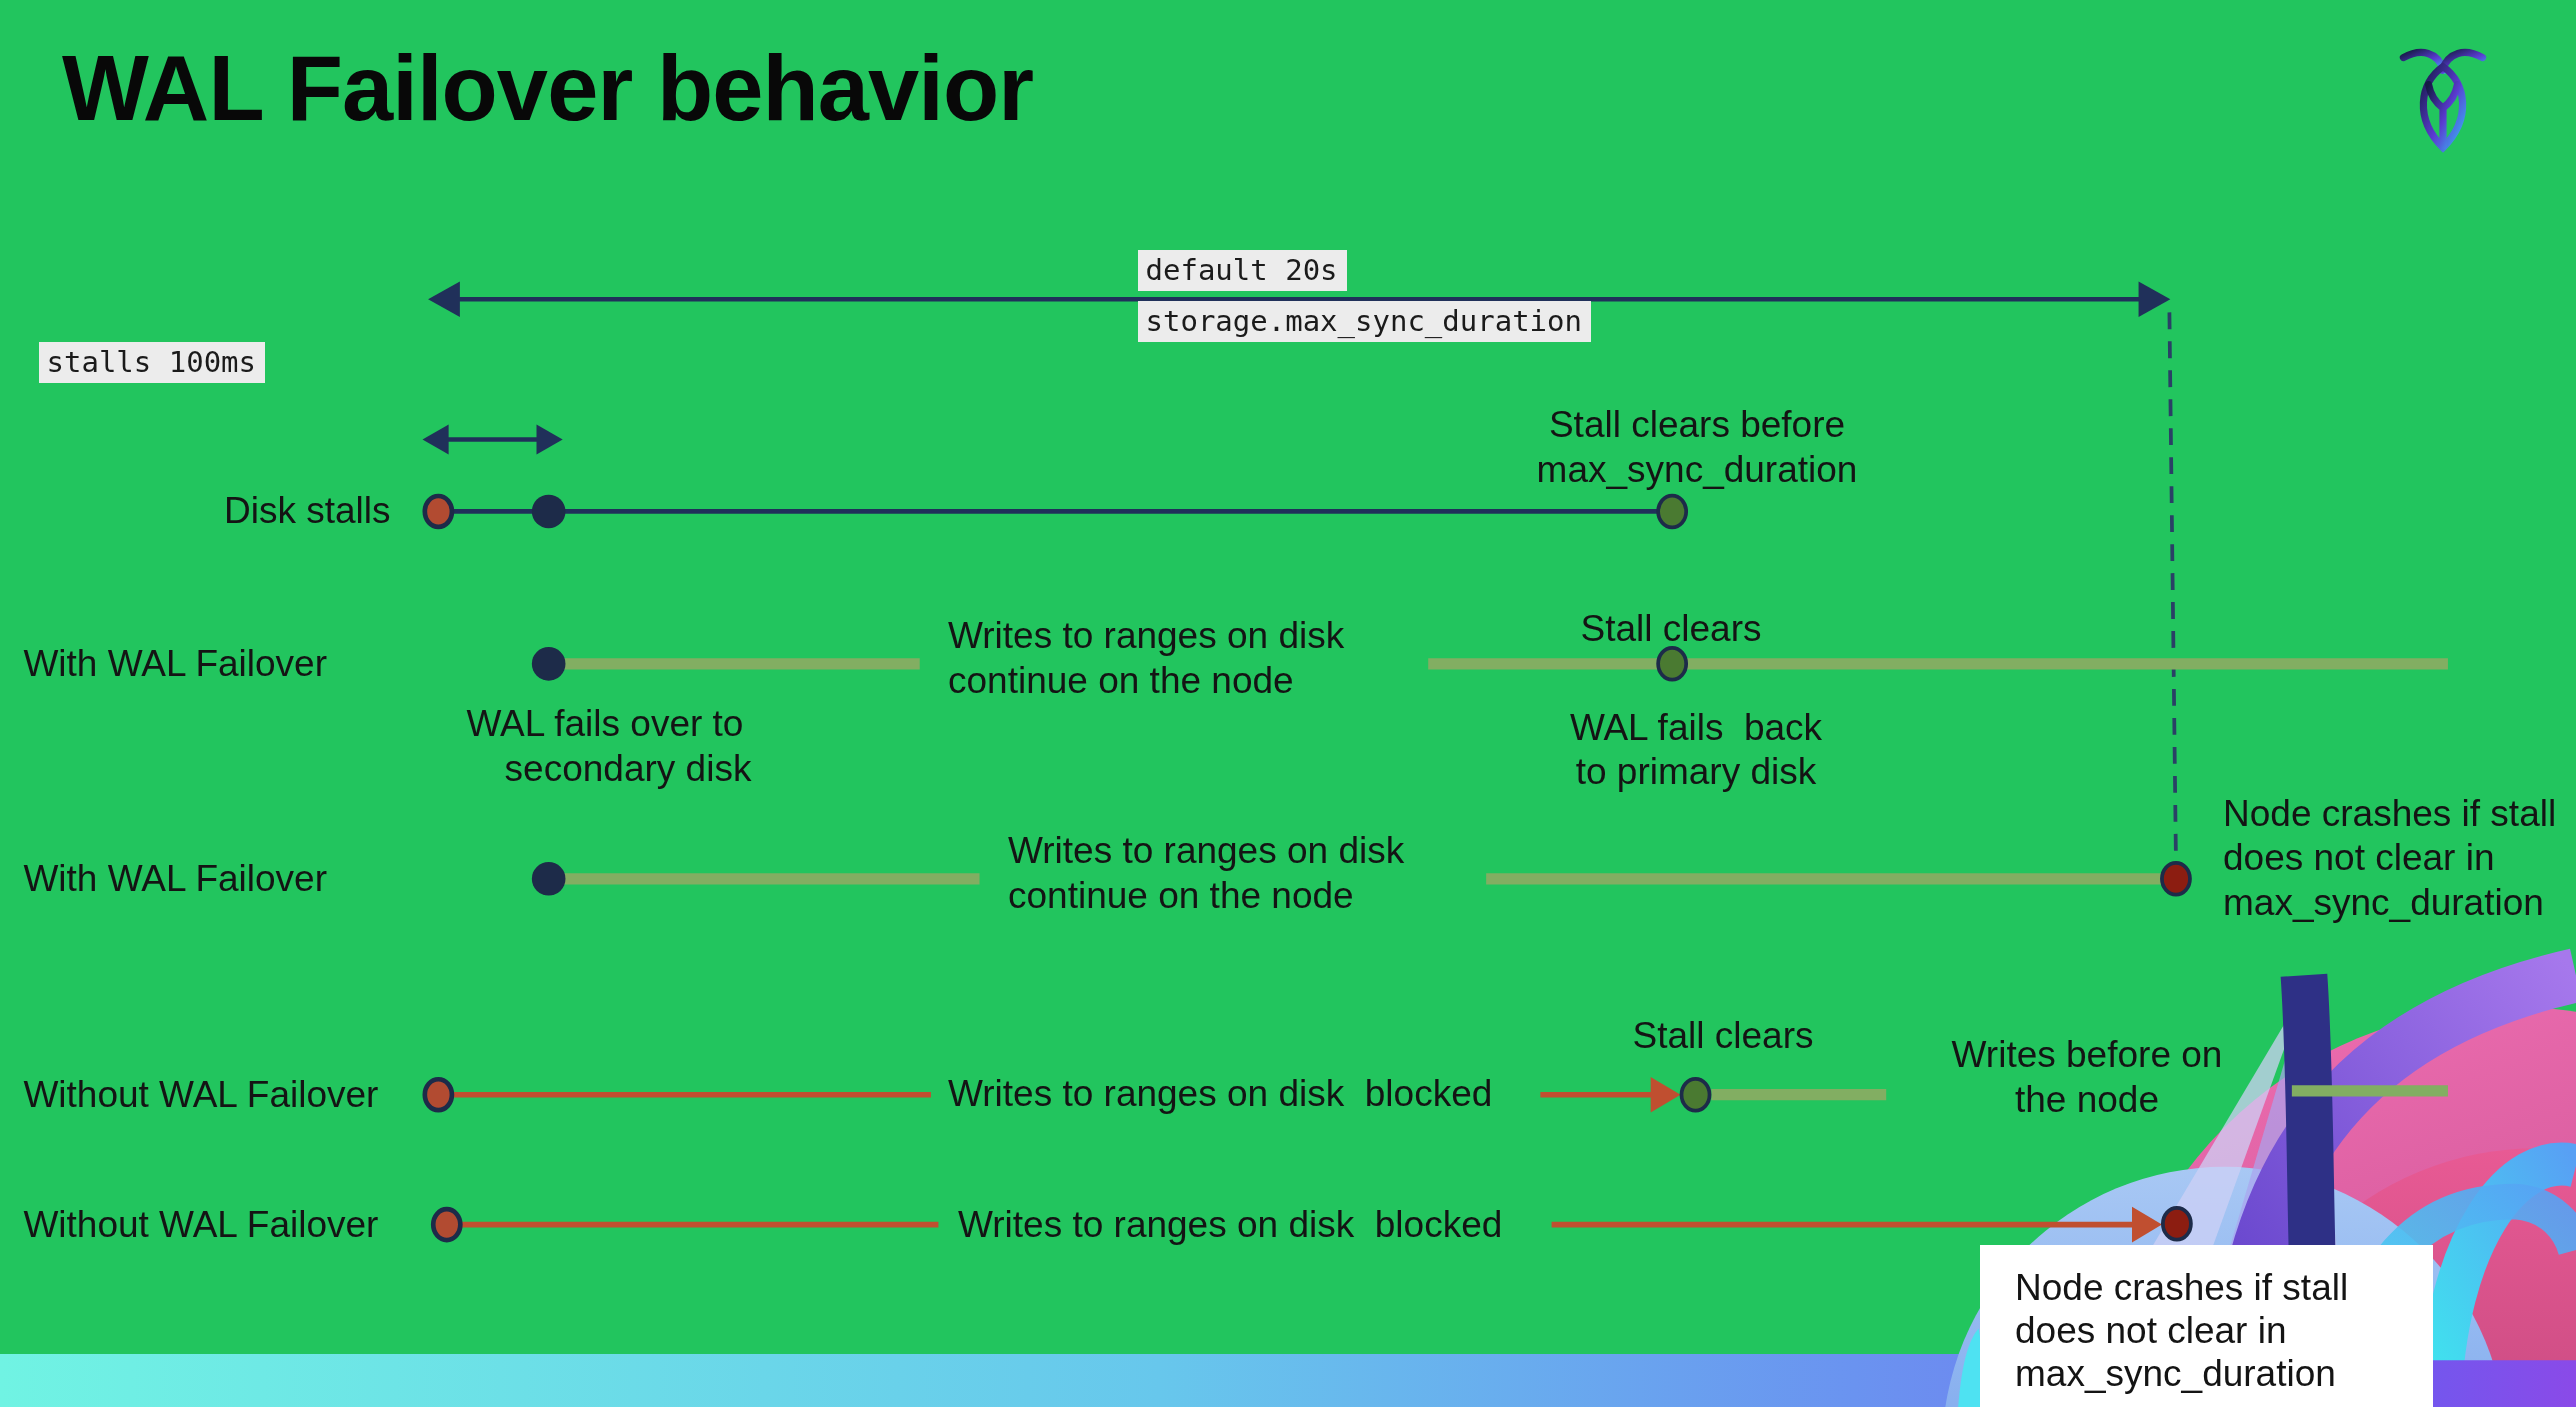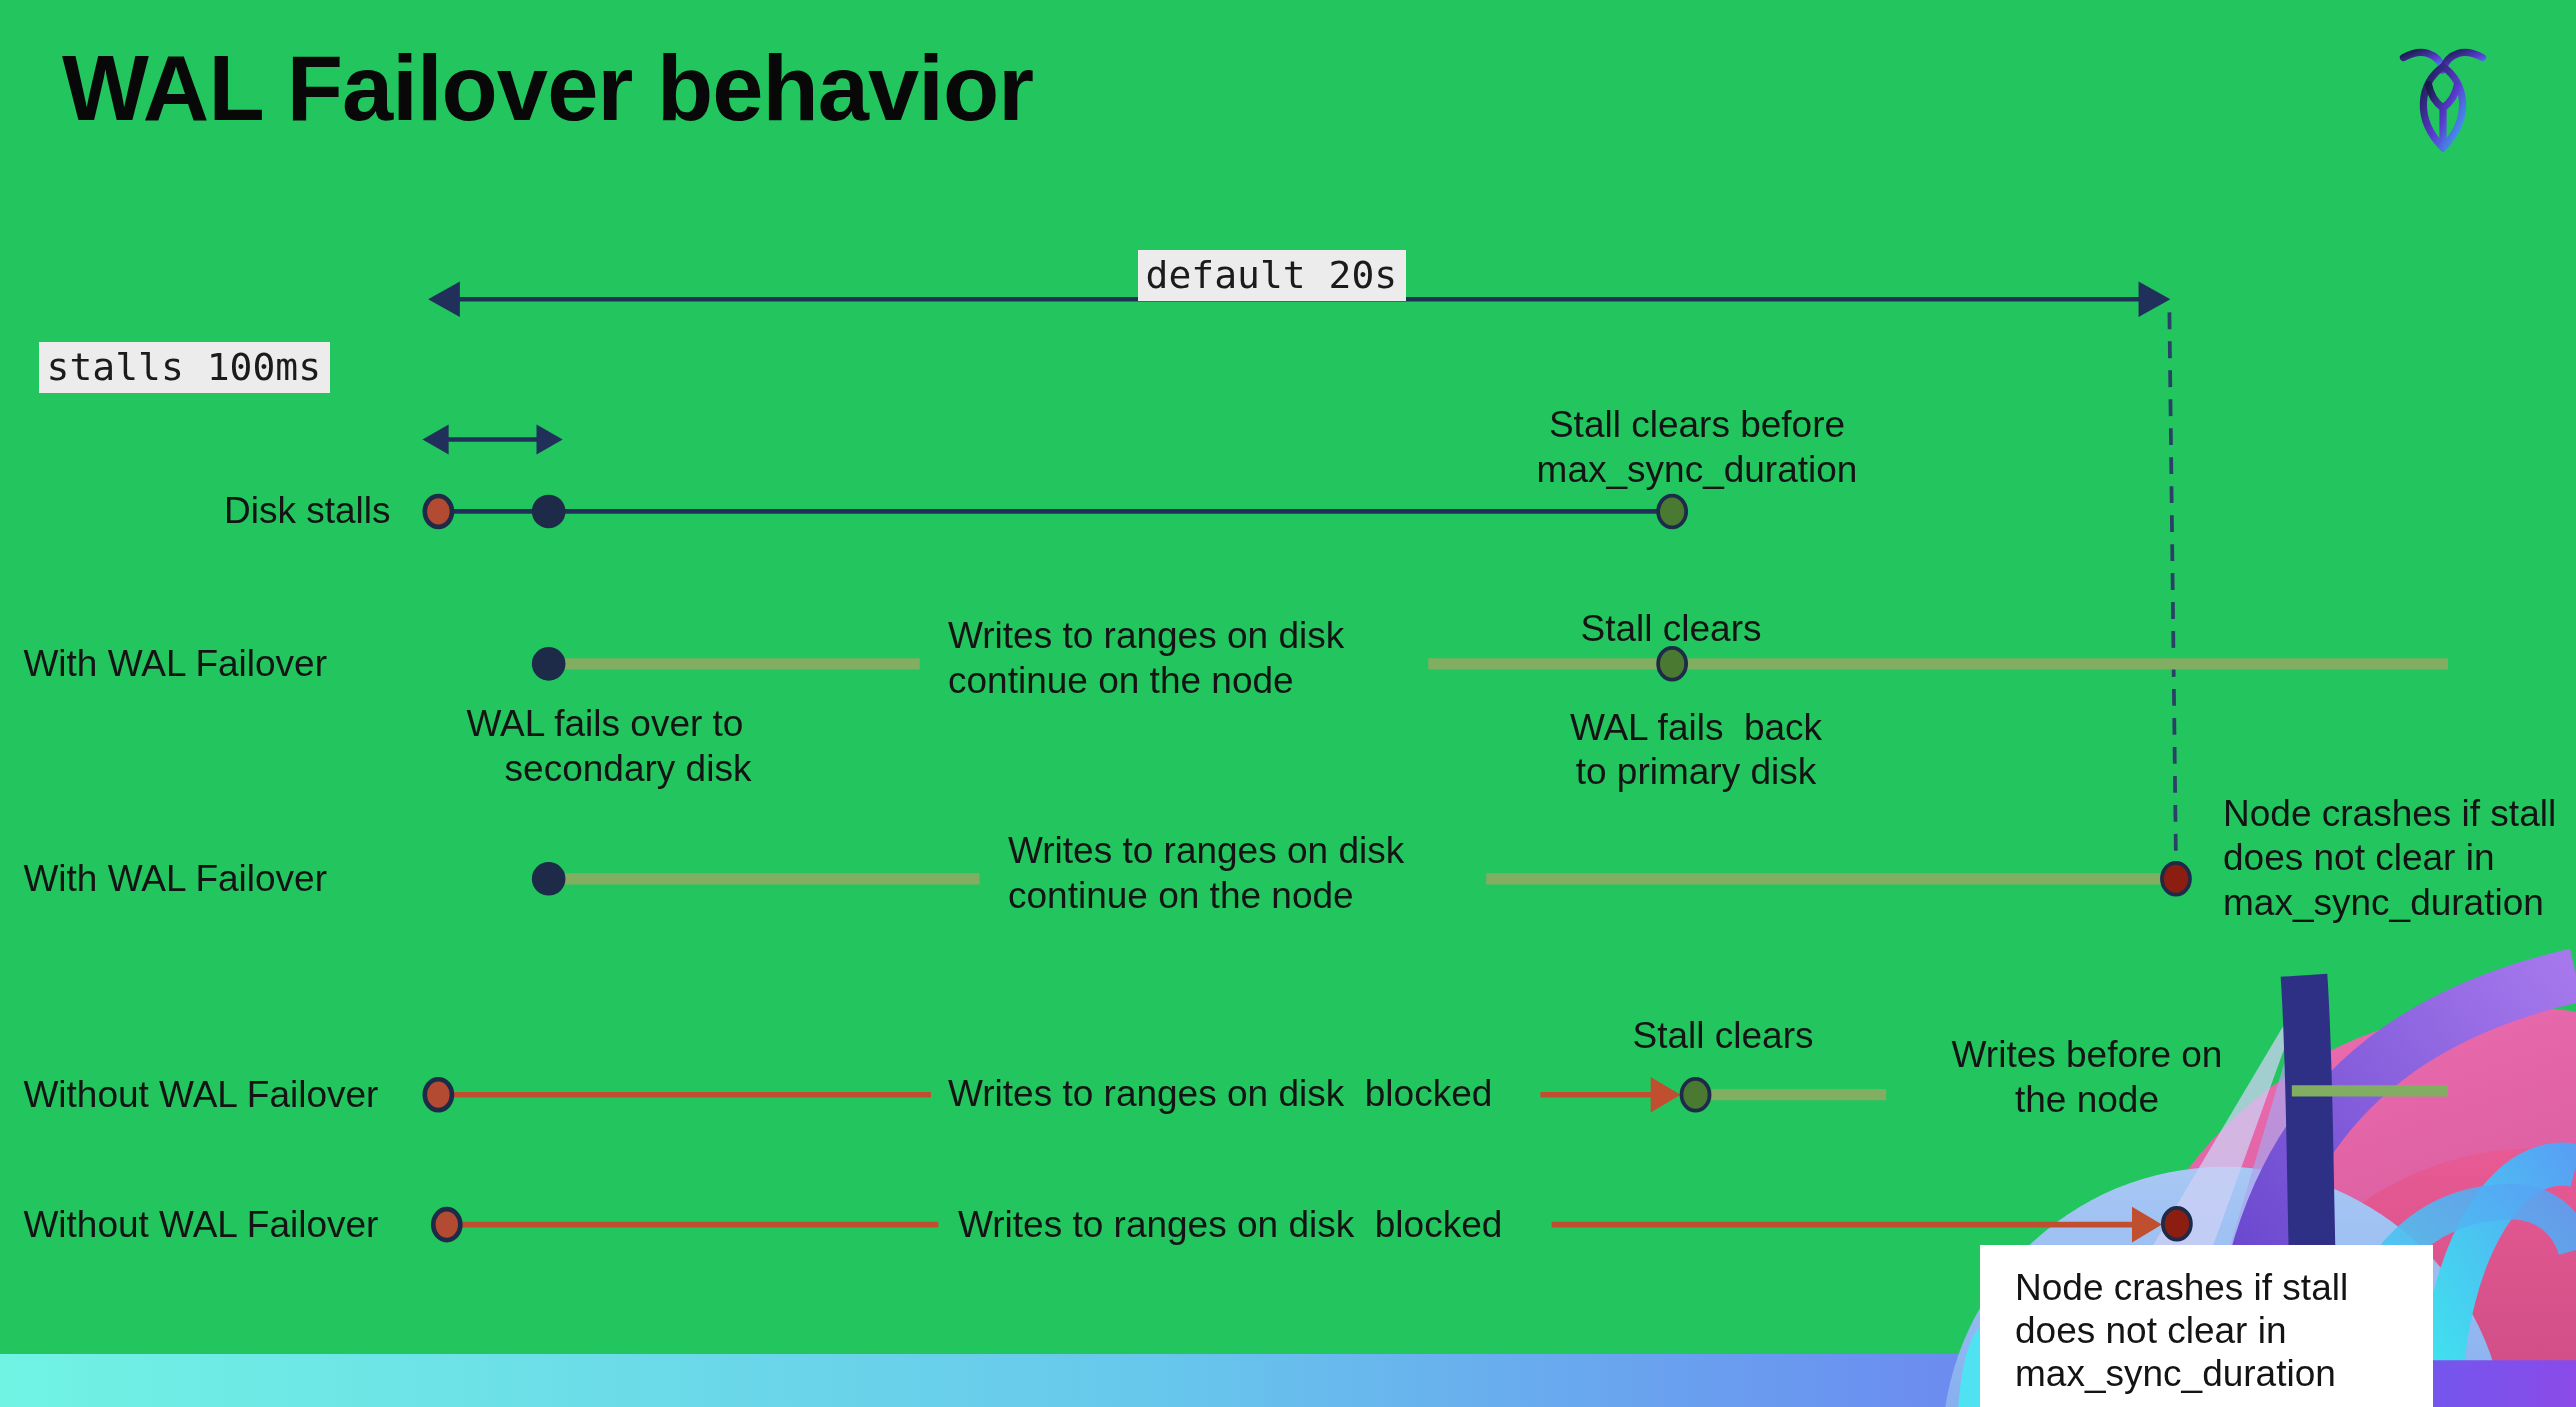--- a/index.html
+++ b/index.html
@@ -3,21 +3,21 @@
 <meta charset="utf-8">
 <style>
   html,body{margin:0;padding:0;background:#ffffff;}
   .stage{position:relative;width:2576px;height:1408px;overflow:hidden;background:#22c55e;
          font-family:"Liberation Sans",sans-serif;color:#111;padding-left:42px;}
   .t{position:absolute;font-size:37px;line-height:1.15;color:#141414;white-space:nowrap;}
   .ctr{transform:translateX(-50%);text-align:center;}
   .pre{white-space:pre;}
   .title{position:absolute;left:62px;top:36px;font-size:92px;font-weight:bold;
          letter-spacing:-0.9px;color:#080808;}
-  .mono{position:absolute;font-family:"DejaVu Sans Mono",monospace;font-size:38px;
+  .mono{position:absolute;font-family:"DejaVu Sans Mono",monospace;font-size:29px;
         background:#ececec;padding:2.8px 9.3px 4.7px 7.5px;color:#1b1b1b;white-space:pre;}
   .overlay{position:absolute;left:0;top:0;z-index:5;}
   .art{position:absolute;left:1916px;top:921px;width:660px;height:487px;z-index:1;}
   .bar{position:absolute;left:0;top:1354px;width:2576px;height:53px;z-index:0;
        background:linear-gradient(90deg,#70f3e3 0%,#67c7ec 45%,#6a93f0 72%,#7a60ee 100%);}
   .whitebox{position:absolute;left:1980px;top:1245px;width:453px;height:163px;background:#ffffff;z-index:4;}
   .txt{z-index:6;}
   .logo{position:absolute;left:2398px;top:43px;width:90px;height:112px;z-index:6;}
 </style>
 </head>
@@ -138,20 +138,21 @@
     <g>
       <line x1="494" y1="1310" x2="1004" y2="1310" stroke="#c04f30" stroke-width="6"></line>
       <line x1="1660" y1="1310" x2="2288" y2="1310" stroke="#c04f30" stroke-width="6"></line>
       <polygon points="2313,1310 2281,1291 2281,1329" fill="#c04f30"></polygon>
       <ellipse cx="478" cy="1310" rx="14.5" ry="16.5" fill="#b24b31" stroke="#1d2b49" stroke-width="5"></ellipse>
       <ellipse cx="2329" cy="1309" rx="15" ry="17" fill="#8c1d11" stroke="#1d2b49" stroke-width="4"></ellipse>
     </g>
   </svg>
 
   <div class="mono txt" style="left:1138px;top:250px;">default 20s</div>
+  <div class="mono txt" style="left:1138px;top:301px;">storage.max_sync_duration</div>
   <div class="mono txt" style="left:39px;top:342px;">stalls 100ms</div>
 
   <div class="t txt" style="left:224px;top:490px;">Disk stalls</div>
   <div class="t txt" style="left:23.4px;top:643px;">With WAL Failover</div>
   <div class="t txt" style="left:23.4px;top:858px;">With WAL Failover</div>
   <div class="t txt" style="left:23.4px;top:1074px;">Without WAL Failover</div>
   <div class="t txt" style="left:23.4px;top:1204px;">Without WAL Failover</div>
 
   <div class="t ctr txt" style="left:1697px;top:404px;">Stall clears before</div>
   <div class="t ctr txt" style="left:1697px;top:449px;">max_sync_duration</div>

